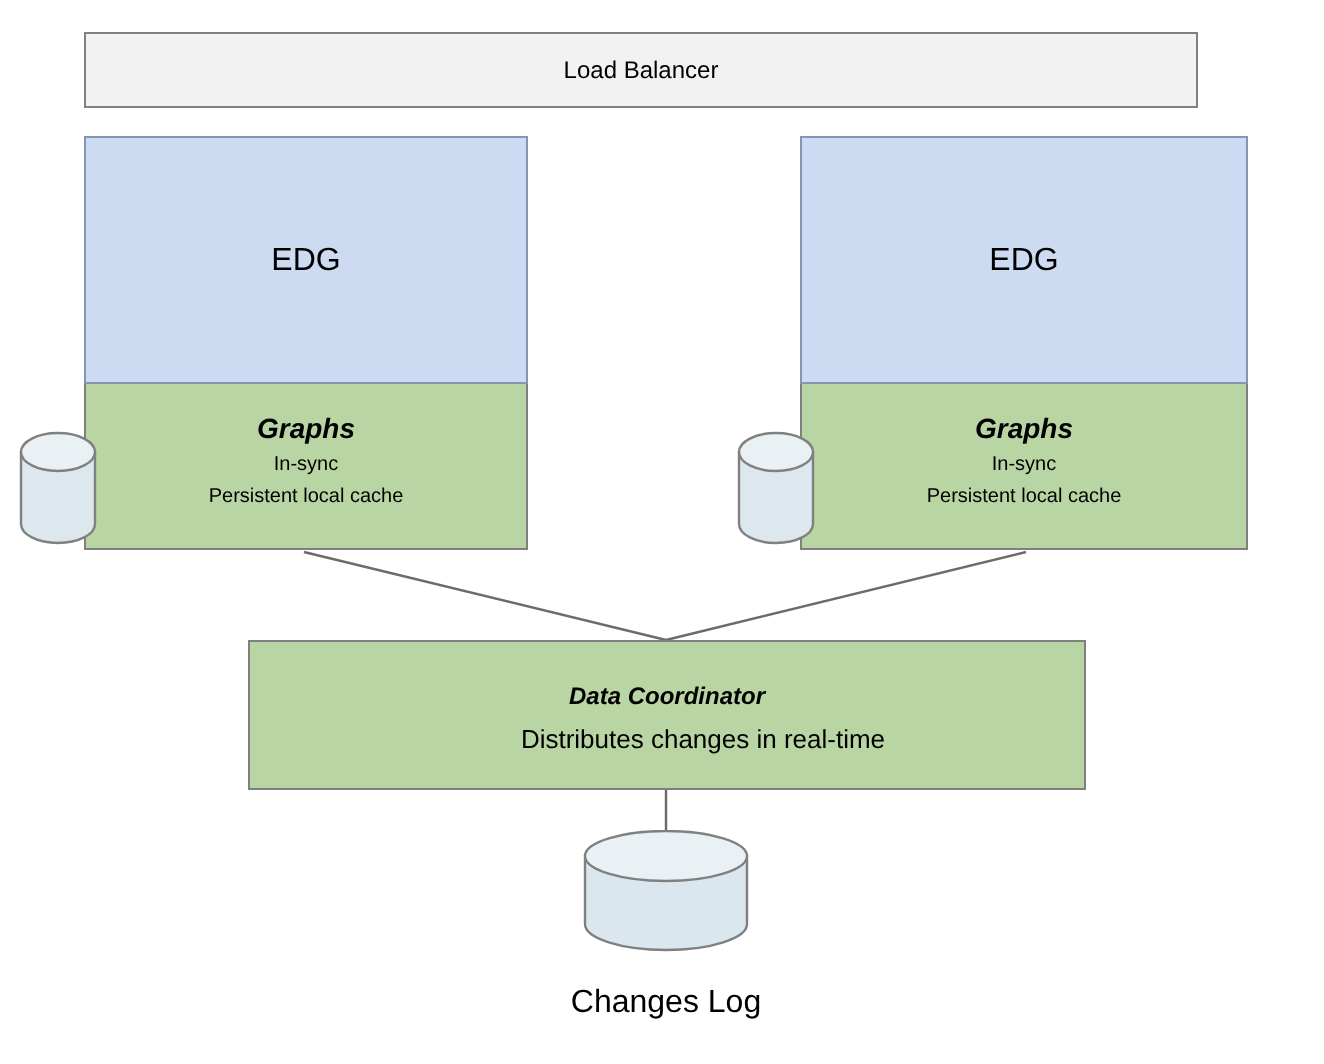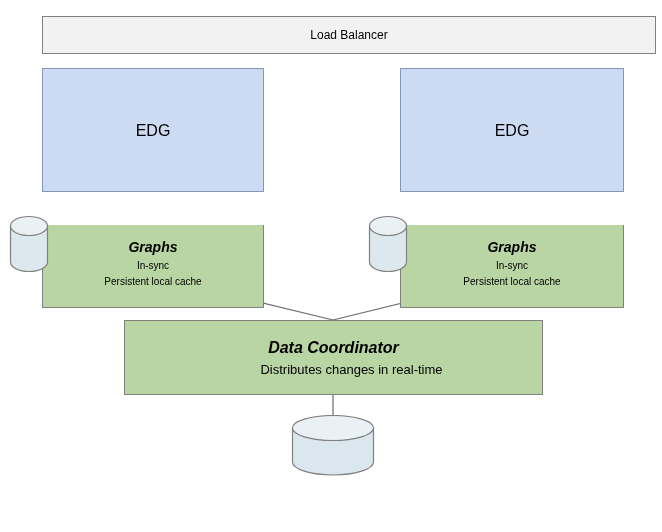--- a/index.html
+++ b/index.html
@@ -27,21 +27,21 @@
     display: flex;
     flex-direction: column;
     align-items: center;
     justify-content: center;
     text-align: center;
   }
   
   #load-balancer {
     left: 42px;
     top: 16px;
-    width: 614px;
+    width: 557px;
     height: 38px;
     background: #f2f2f2;
     border-color: #808080;
   }
   #load-balancer .lbl {
     font-size: 12px;
     line-height: 14px;
   }
   
   .edg-box {
@@ -53,21 +53,20 @@
   .edg-box .lbl {
     font-size: 16px;
     line-height: 15px;
   }
   
   .graphs-box {
     background: #b8d5a3;
     border-color: #808080;
     border-top: none;
     padding-bottom: 4px;
-    margin-top: 33px;
   }
   #graphs-left  { left: 42px;  top: 192px; width: 222px; height: 83px; }
   #graphs-right { left: 400px; top: 192px; width: 224px; height: 83px; }
   .graphs-box .title {
     font-size: 14px;
     font-weight: bold;
     font-style: italic;
     line-height: 19px;
     margin-bottom: 1px;
   }
@@ -78,21 +77,21 @@
   
   #data-coordinator {
     left: 124px;
     top: 320px;
     width: 419px;
     height: 75px;
     background: #b8d5a3;
     border-color: #808080;
   }
   #data-coordinator .title {
-    font-size: 16px;
+    font-size: 12px;
     font-weight: bold;
     font-style: italic;
     line-height: 20px;
     margin-bottom: 3px;
   }
   #data-coordinator .line {
     font-size: 13px;
     line-height: 17px;
     margin-left: 36px;
   }
@@ -171,14 +170,15 @@
   <div class="box" id="data-coordinator">
     <span class="title">Data Coordinator</span>
     <span class="line">Distributes changes in real-time</span>
   </div>
 
   <svg class="cyl" id="cyl-changes-log" width="84" height="62" viewBox="0 0 84 62">
     <path d="M1.5 13 L1.5 47 A40.5 13 0 0 0 82.5 47 L82.5 13 Z" fill="#dbe7ee" stroke="#808080" stroke-width="1.2"></path>
     <ellipse cx="42" cy="13" rx="40.5" ry="12.5" fill="#e9f1f5" stroke="#808080" stroke-width="1.2"></ellipse>
   </svg>
 
+  <div id="changes-log-label">Changes Log</div>
 
 </div>
 
 </body></html>

